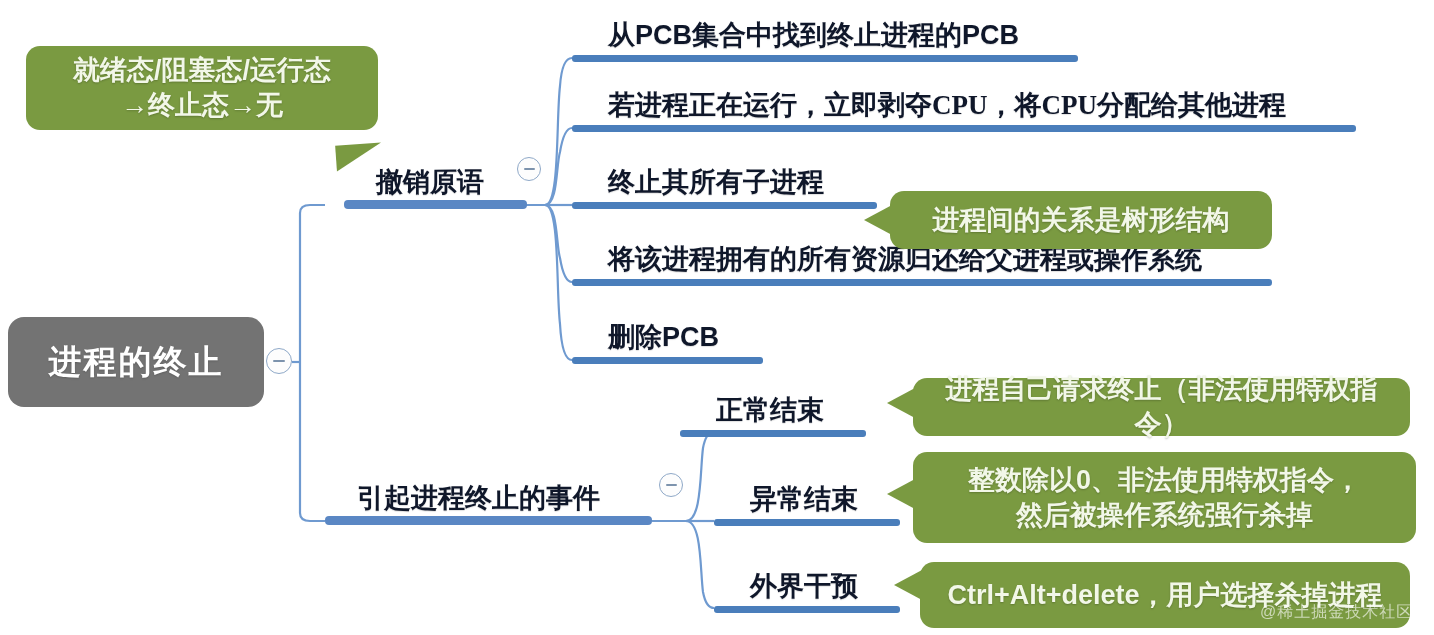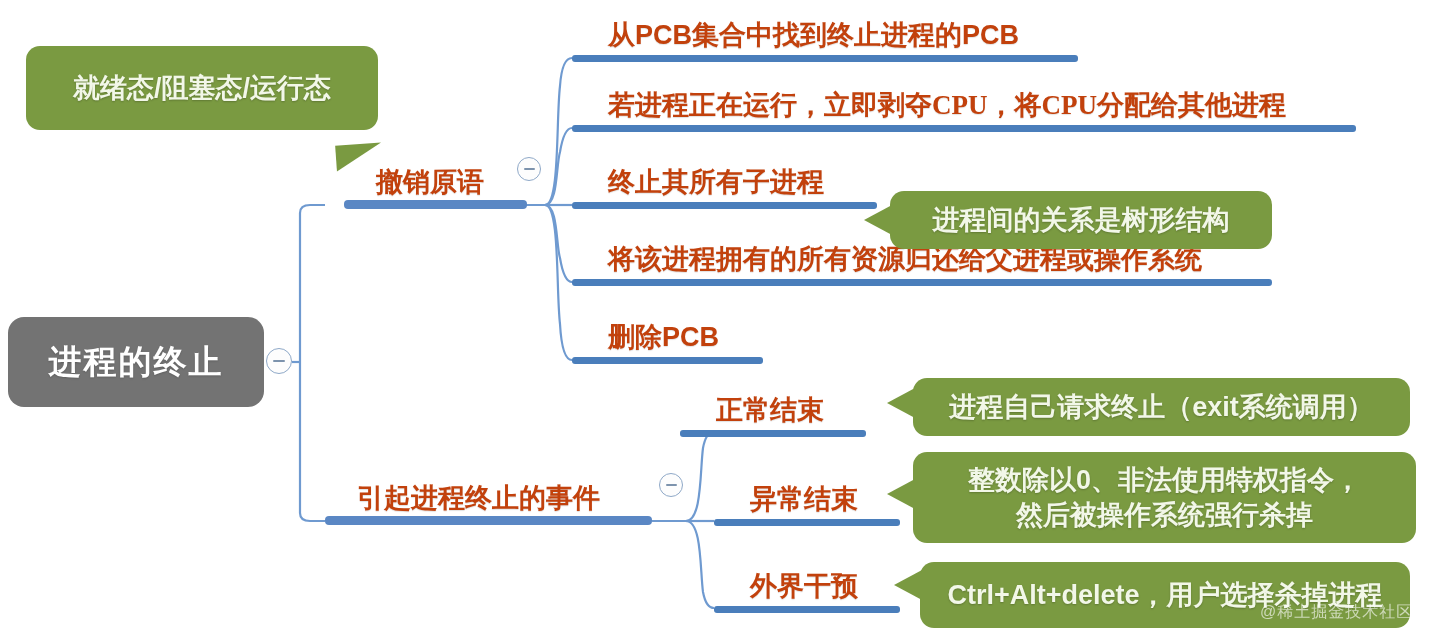--- a/index.html
+++ b/index.html
@@ -40,21 +40,21 @@
     background:#7d93ad;
     border-radius:1px;
   }
 
   
   .topic{position:absolute;box-sizing:border-box;}
   .topic .tx{
     position:absolute;
     left:0;bottom:9px;
     white-space:nowrap;
-    color:#c2410c;
+    color:#0f172a;
     font-weight:bold;
     text-shadow:0 1px 1px rgba(0,0,0,.12);
   }
   .topic .bar{
     position:absolute;left:0;bottom:0;height:7px;
     background:#4a7ebb;
     border-radius:3px;
   }
   .topic.branch .bar{height:9px;border-radius:4px;background:#5a87c4;}
 
@@ -184,31 +184,31 @@
     <span class="bar" style="width:186px;"></span>
   </div>
 
   <div class="topic" style="left:714px;top:555px;width:186px;height:58px;">
     <span class="tx" style="font-size:27px;left:36px;">外界干预</span>
     <span class="bar" style="width:186px;"></span>
   </div>
 
   <div class="callout tail-dr" style="left:26px;top:46px;width:352px;height:84px;font-size:27px;">
     <span class="tail"></span>
-    <span><span>就绪态/阻塞态/运行态</span><br></span>
+    <span><span>就绪态/阻塞态/运行态</span><br><span>→终止态→无</span></span>
   </div>
 
   <div class="callout tail-left" style="left:890px;top:155px;width:382px;height:58px;font-size:27px;margin-top:36px;">
     <span class="tail" style="top:14px;"></span>
     <span>进程间的关系是树形结构</span>
   </div>
 
   <div class="callout tail-left" style="left:913px;top:378px;width:497px;height:58px;font-size:27px;">
     <span class="tail" style="top:10px;"></span>
-    <span>进程自己请求终止（exit系统调用）</span>
+    <span>进程自己请求终止（非法使用特权指令）</span>
   </div>
 
   <div class="callout tail-left" style="left:913px;top:452px;width:503px;height:91px;font-size:27px;">
     <span class="tail" style="top:27px;"></span>
     <span><span>整数除以0、非法使用特权指令，</span><br><span>然后被操作系统强行杀掉</span></span>
   </div>
 
   <div class="callout tail-left" style="left:920px;top:562px;width:490px;height:66px;font-size:27px;">
     <span class="tail" style="top:8px;"></span>
     <span>Ctrl+Alt+delete，用户选择杀掉进程</span>

